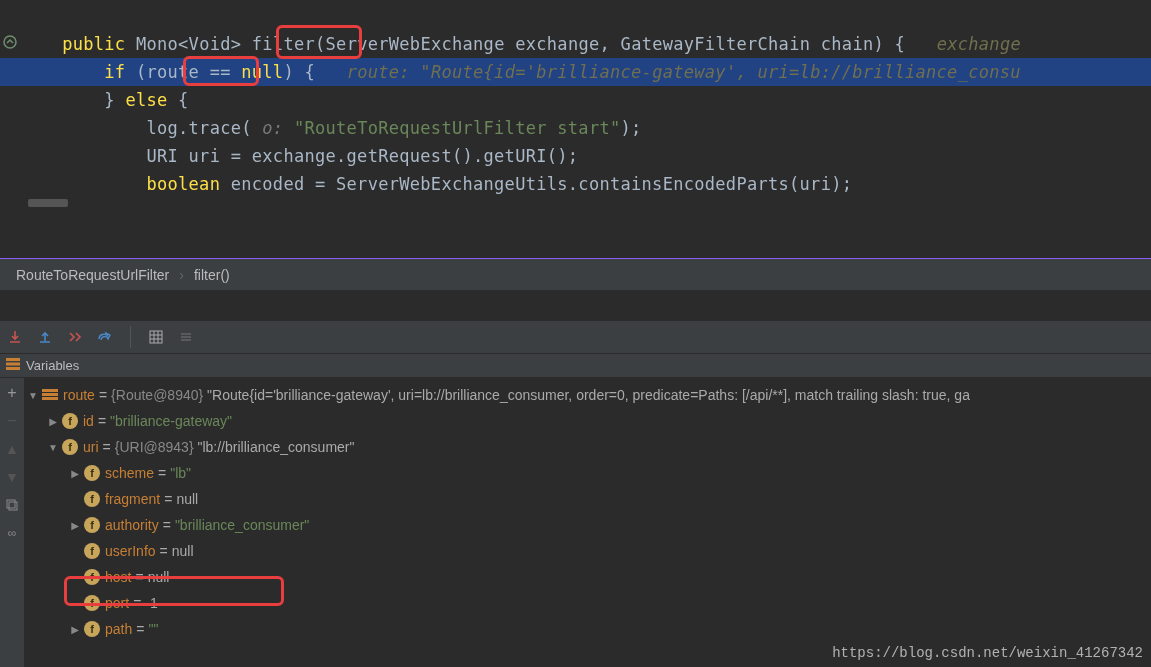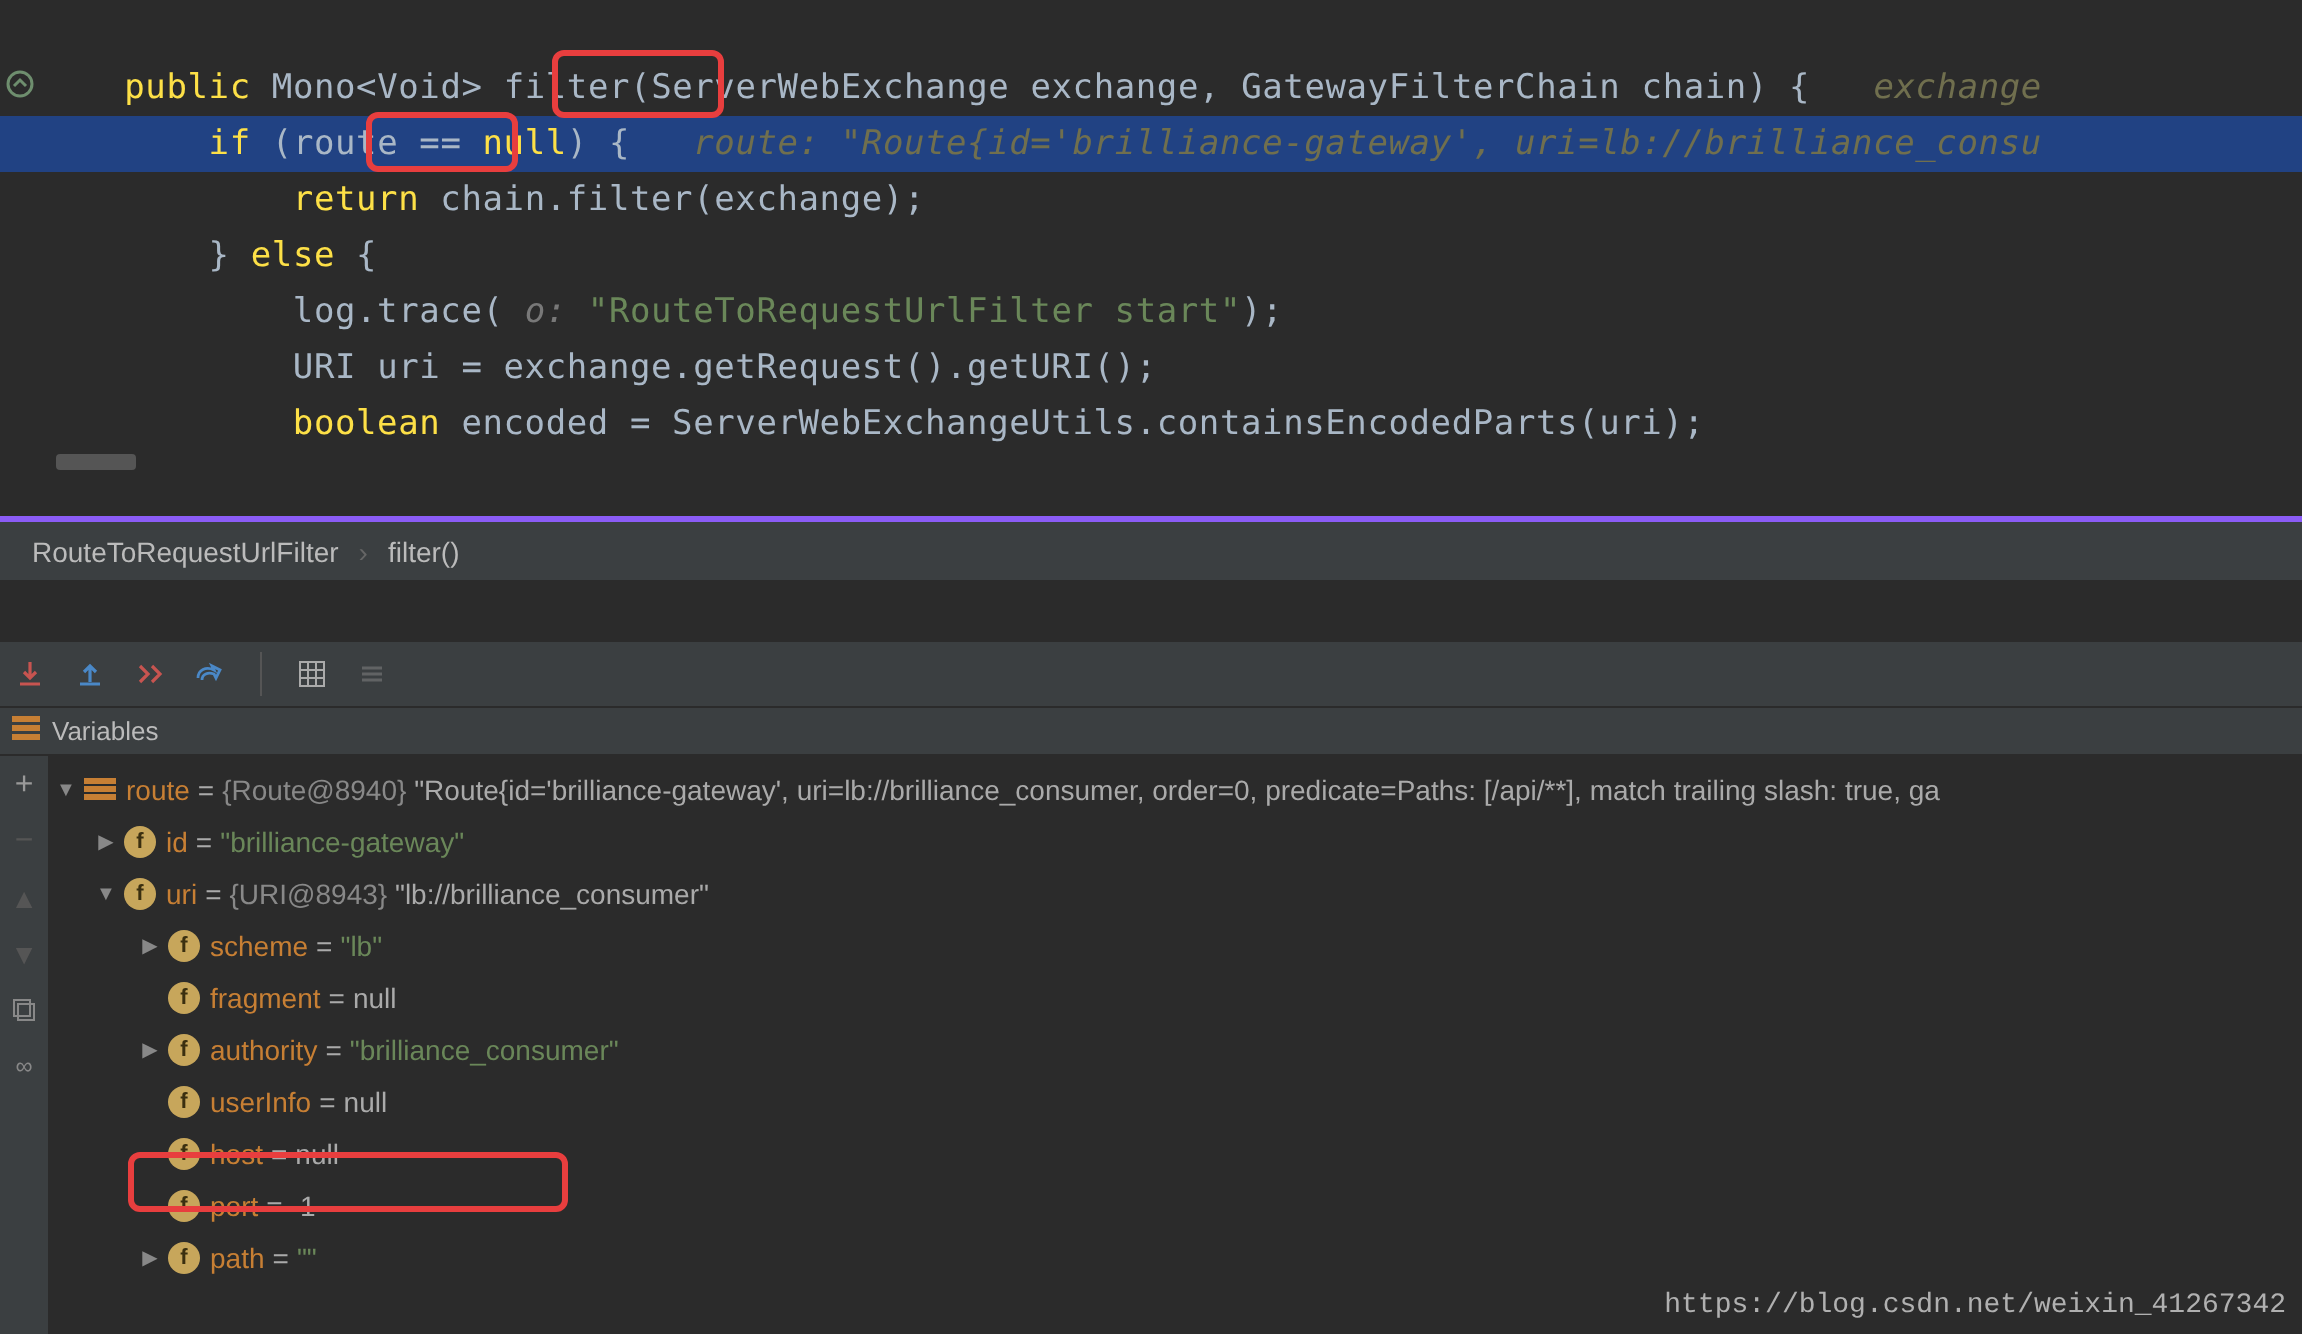--- a/index.html
+++ b/index.html
@@ -48,21 +48,21 @@
   .red-box {
     border: 3px solid #e83e3e;
     border-radius: 6px;
     position: absolute;
     pointer-events: none;
   }
 
   .breadcrumb {
     background: #3b3f41;
     height: 32px;
-    border-top: 3px solid #8b5cf6;
+    border-top: 1px solid #8b5cf6;
     display: flex;
     align-items: center;
     padding-left: 16px;
     font-size: 14px;
     color: #bbb;
     font-family: -apple-system, 'Segoe UI', sans-serif;
   }
   .breadcrumb .sep { margin: 0 10px; color: #666;}
 
   .debug-area {
@@ -191,21 +191,20 @@
         <circle cx="7" cy="7" r="6" fill="none" stroke="#6e8e6e" stroke-width="1.5"></circle>
         <path d="M4 8 L7 5 L10 8" fill="none" stroke="#6e8e6e" stroke-width="1.5"></path>
       </svg>
   </div>
 
   <div class="code-line">    <span class="kw">public</span> <span class="type">Mono</span>&lt;<span class="type">Void</span>&gt; <span class="ident">filter</span><span class="plain">(</span><span class="type">ServerWebExchange</span> <span class="ident">exchange</span><span class="plain">,</span> <span class="type">GatewayFilterChain</span> <span class="ident">chain</span><span class="plain">) {</span>   <span class="inlay">exchange</span></div>
 
 
   <div class="code-line hl-selection">        <span class="kw">if</span><span class="plain"> (</span><span class="ident">route</span><span class="plain"> == </span><span class="kw">null</span><span class="plain">) {</span>   <span class="inlay">route: "Route{id='brilliance-gateway', uri=lb://brilliance_consu</span></div>
 
-  <div class="code-line">            <span class="kw">return</span><span class="plain"> chain.filter(exchange);</span></div>
 
   <div class="code-line">        <span class="plain">}</span> <span class="kw">else</span><span class="plain"> {</span></div>
 
   <div class="code-line">            <span class="plain">log.trace(</span><span class="param-hint"> o: </span><span class="str">"RouteToRequestUrlFilter start"</span><span class="plain">);</span></div>
 
   <div class="code-line">            <span class="type">URI</span><span class="plain"> uri = exchange.getRequest().getURI();</span></div>
 
   <div class="code-line">            <span class="kw">boolean</span><span class="plain"> encoded = ServerWebExchangeUtils.containsEncodedParts(uri);</span></div>
 
   <div class="scrollbar-h">

